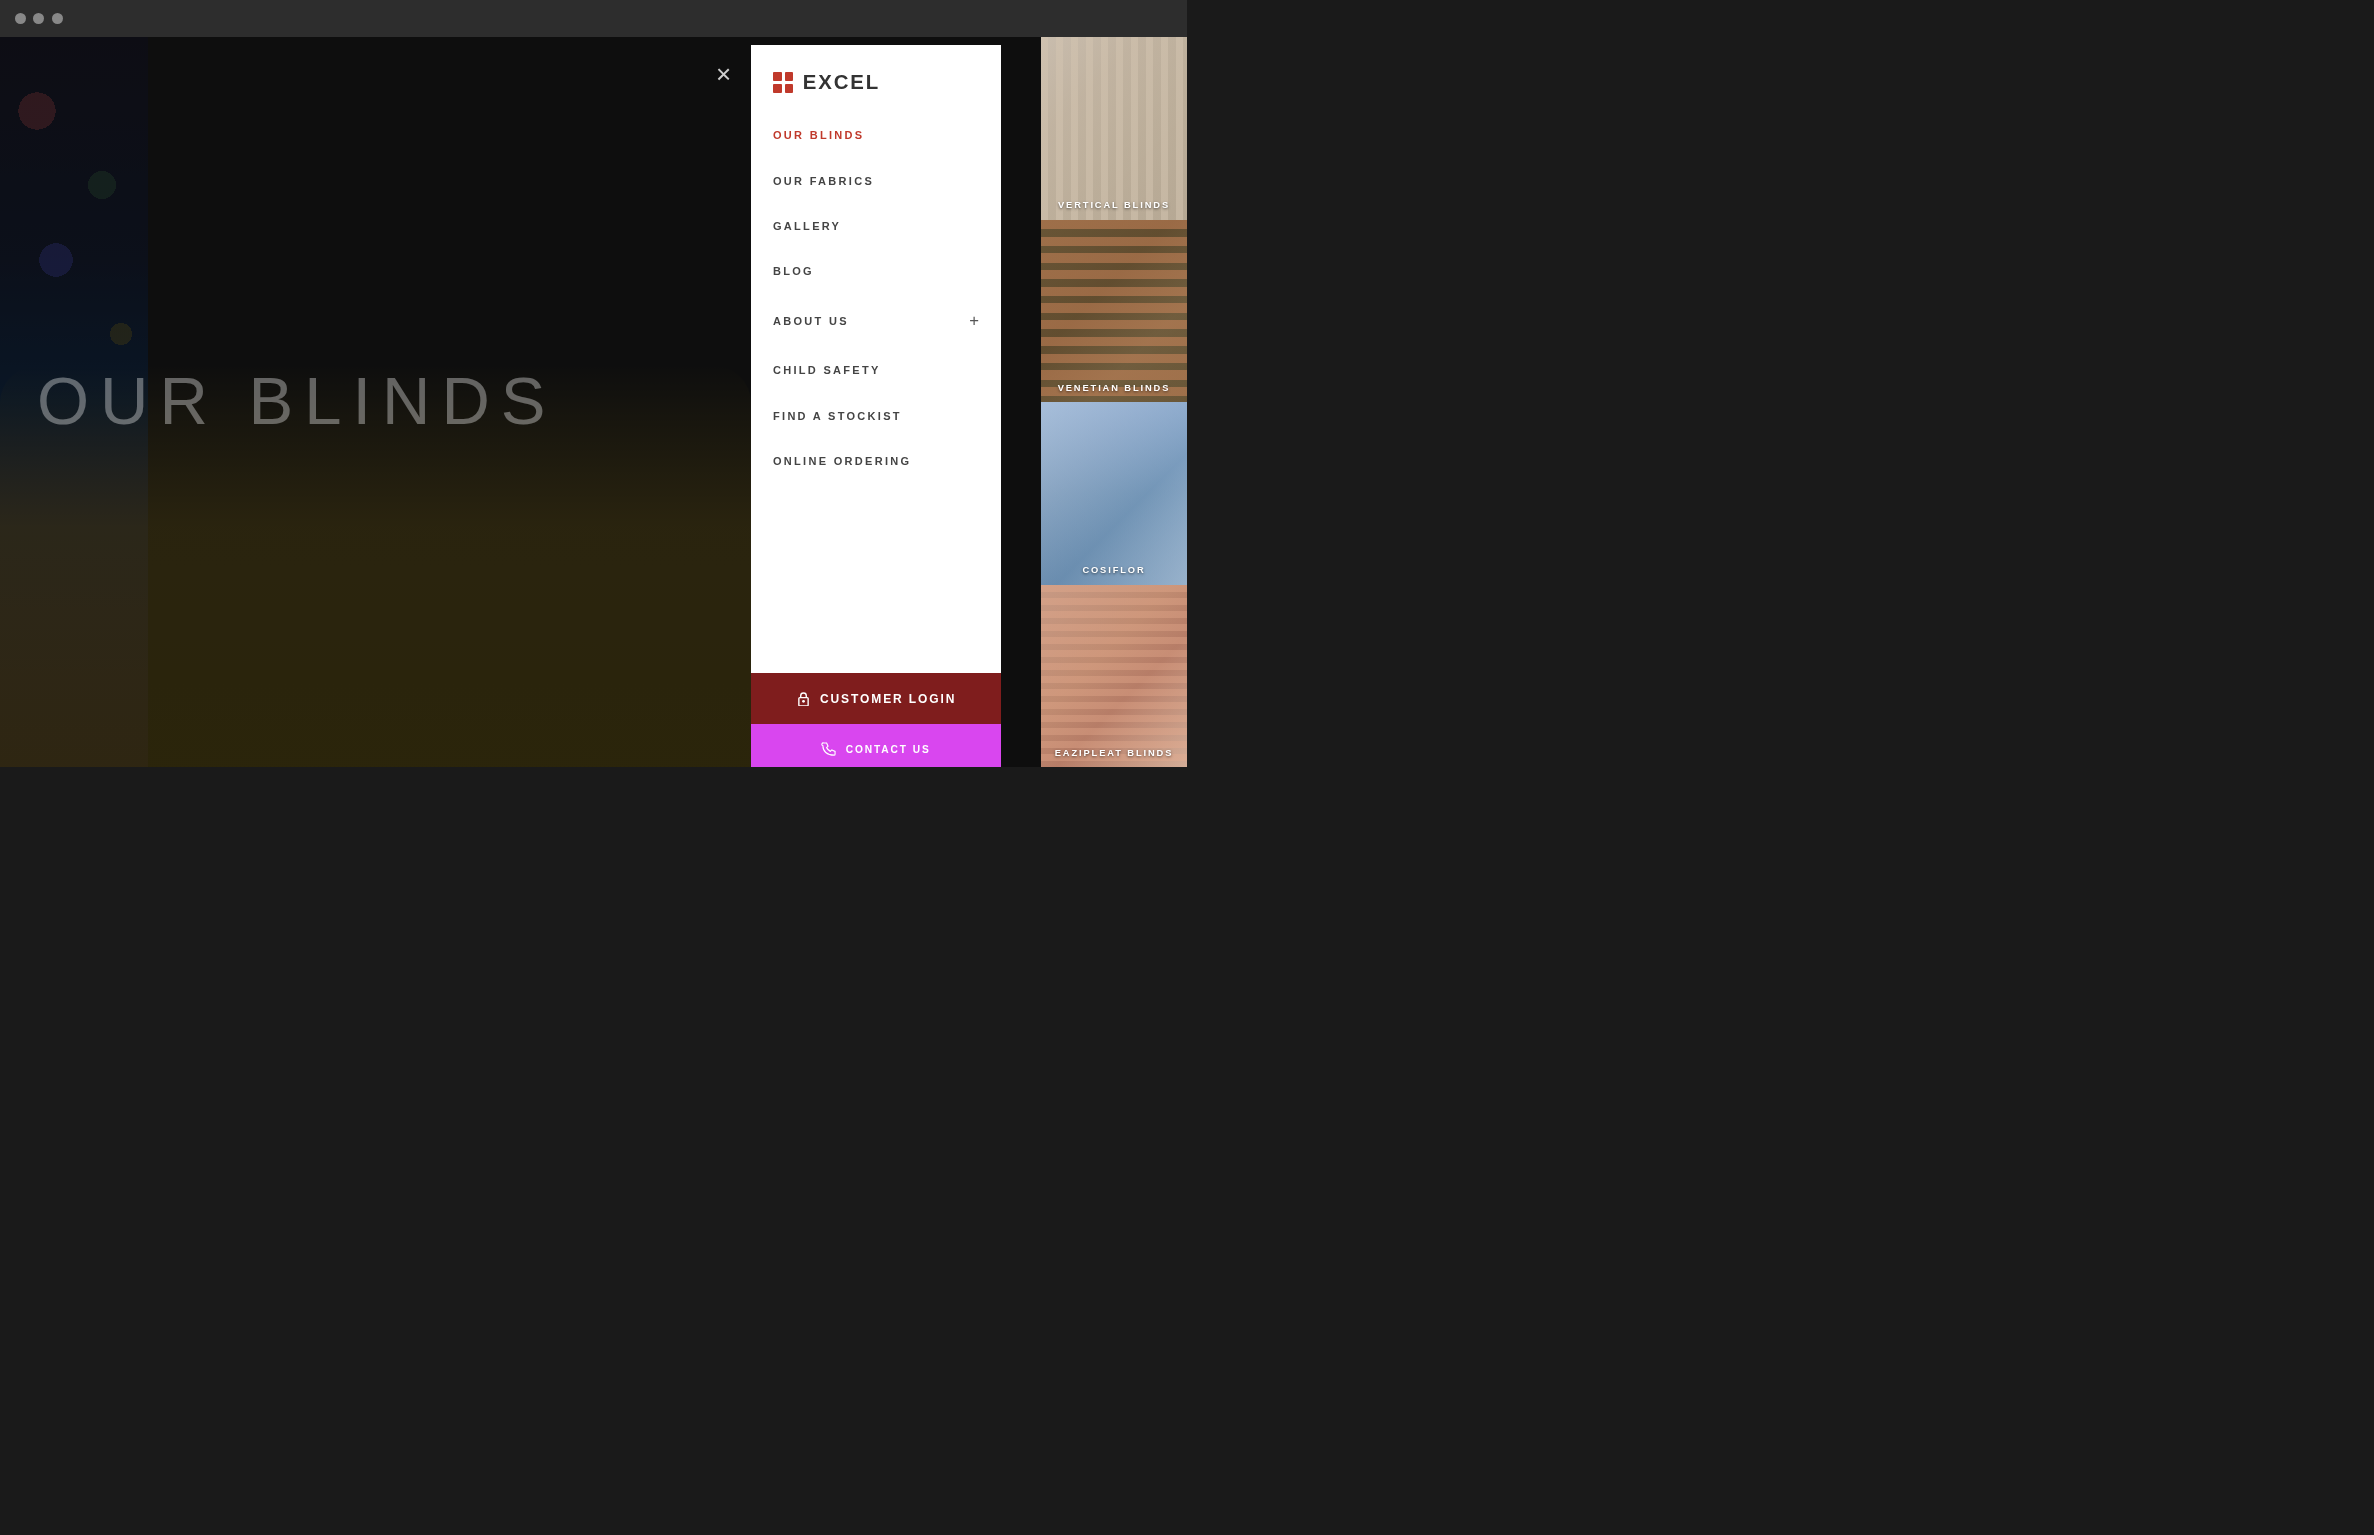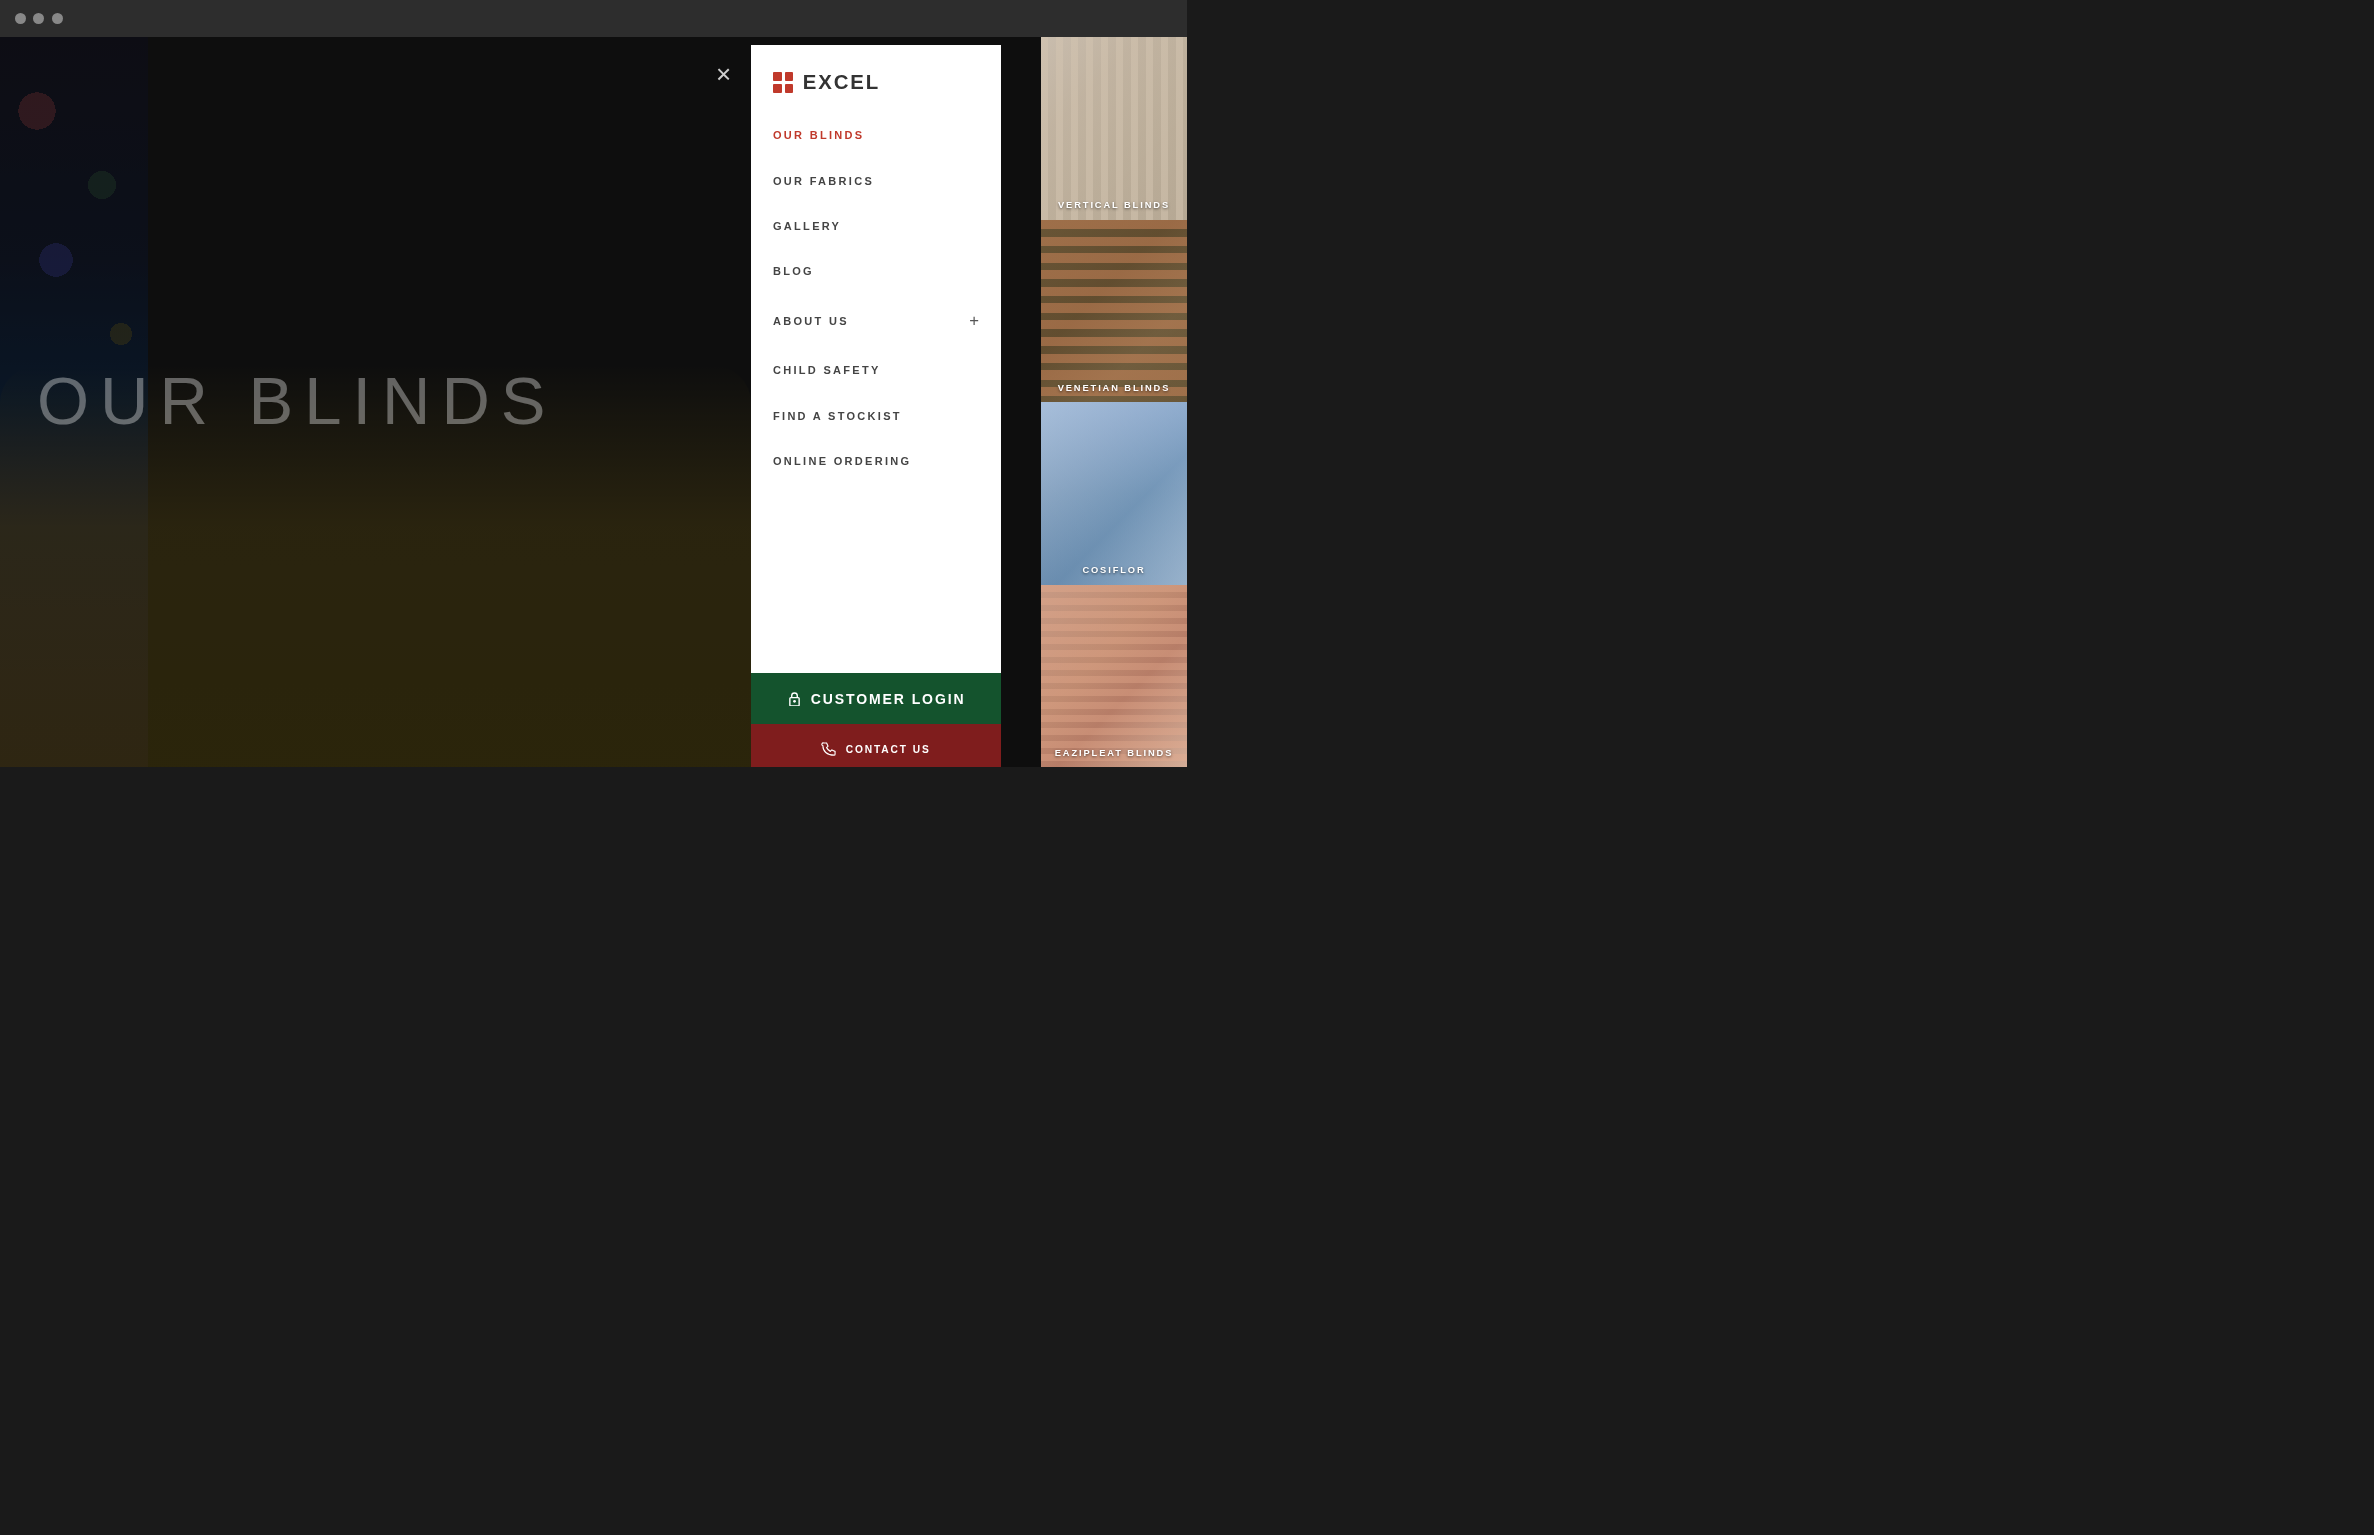--- a/index.html
+++ b/index.html
@@ -201,38 +201,38 @@
       font-weight: 300;
     }
 
     .nav-footer {
       padding: 0;
     }
 
     .btn-customer-login {
       width: 100%;
       height: 51px;
-      background: #14532d;
+      background: #7f1d1d;
       color: #fff;
       border: none;
       display: flex;
       align-items: center;
       justify-content: center;
       gap: 9.3px;
-      font-size: 14px;
+      font-size: 12px;
       font-weight: 600;
       letter-spacing: 1.9px;
       text-transform: uppercase;
       cursor: pointer;
     }
 
     .btn-contact-us {
       width: 100%;
       height: 51px;
-      background: #7f1d1d;
+      background: #d946ef;
       color: #fff;
       border: none;
       display: flex;
       align-items: center;
       justify-content: center;
       gap: 9.3px;
       font-size: 10.2px;
       font-weight: 600;
       letter-spacing: 1.9px;
       text-transform: uppercase;

